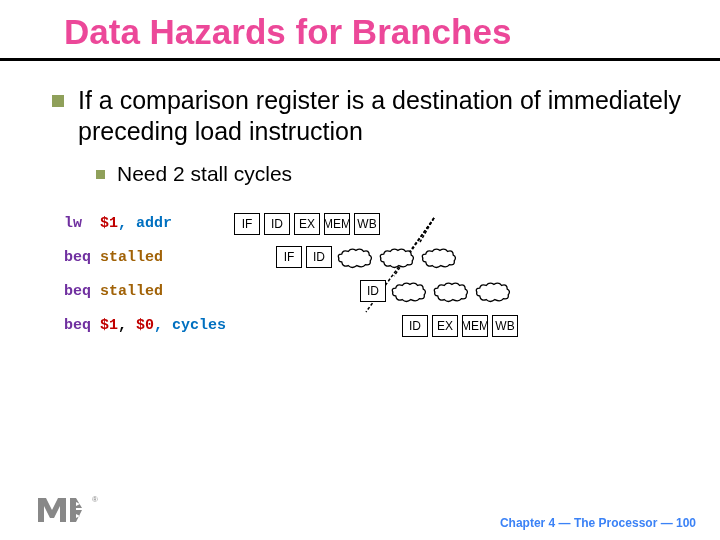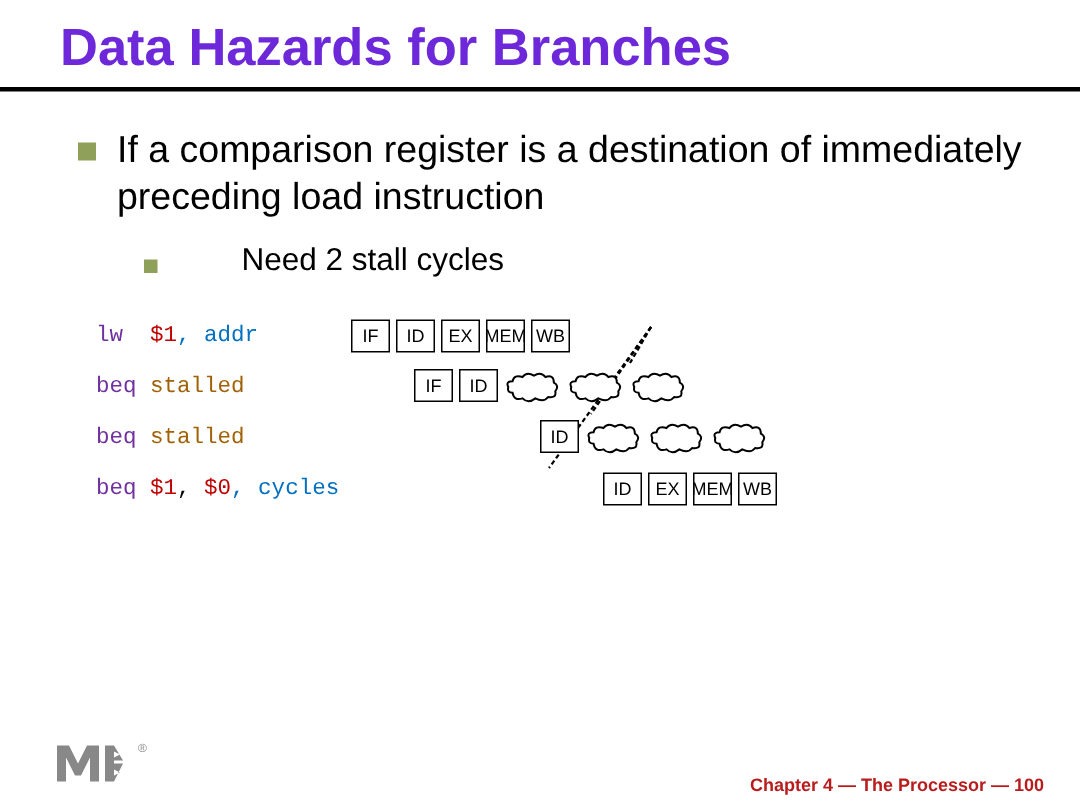--- a/index.html
+++ b/index.html
@@ -12,22 +12,22 @@
     overflow: hidden;
   }
   .slide {
     padding: 12px 32px 0 32px;
     position: relative;
     height: 100%;
   }
   .title {
     font-size: 35px;
     font-weight: bold;
-    color: #6d28d9;
-    margin-left: 8px;
+    color: #ec4899;
+    margin-left: 32px;
     margin-bottom: 6px;
   }
   .title-rule {
     height: 3px;
     background: #000;
     margin-left: -32px;
     margin-right: -32px;
     margin-bottom: 24px;
   }
   .bullet-row {
@@ -44,24 +44,23 @@
     margin-right: 14px;
     flex-shrink: 0;
   }
   .bullet-text {
     font-size: 25px;
     line-height: 1.25;
     color: #000000;
   }
   .sub-bullet-row {
     display: flex;
-    align-items: center;
+    align-items: flex-start;
     margin-left: 64px;
     margin-bottom: 20px;
-    gap: 44px;
   }
   .sub-bullet-sq {
     width: 9px;
     height: 9px;
     background: #8fa05a;
     margin-top: 8px;
     margin-right: 12px;
     flex-shrink: 0;
   }
   .sub-bullet-text {
@@ -77,20 +76,21 @@
     display: flex;
     align-items: center;
     height: 36px;
     margin-bottom: -2px;
   }
   .instr-label {
     width: 170px;
     font-family: "Courier New", monospace;
     font-size: 15px;
     white-space: nowrap;
+    font-weight: bold;
   }
   .op { color: #7030a0; }
   .reg { color: #c00000; }
   .addr { color: #0070c0; }
   .stalled { color: #a16207; }
   .stages {
     display: flex;
     position: relative;
   }
   .stage {
@@ -123,21 +123,21 @@
     display: flex;
     align-items: flex-end;
     justify-content: space-between;
   }
   .logo {
     font-family: Arial, sans-serif;
     position: relative;
   }
   .footer-text {
     font-size: 12px;
-    color: #b91c1c;
+    color: #3b82f6;
     font-weight: bold;
   }
   .dep-arrow {
     position: absolute;
     z-index: 1;
     pointer-events: none;
   }
 </style>
 </head>
 <body>

